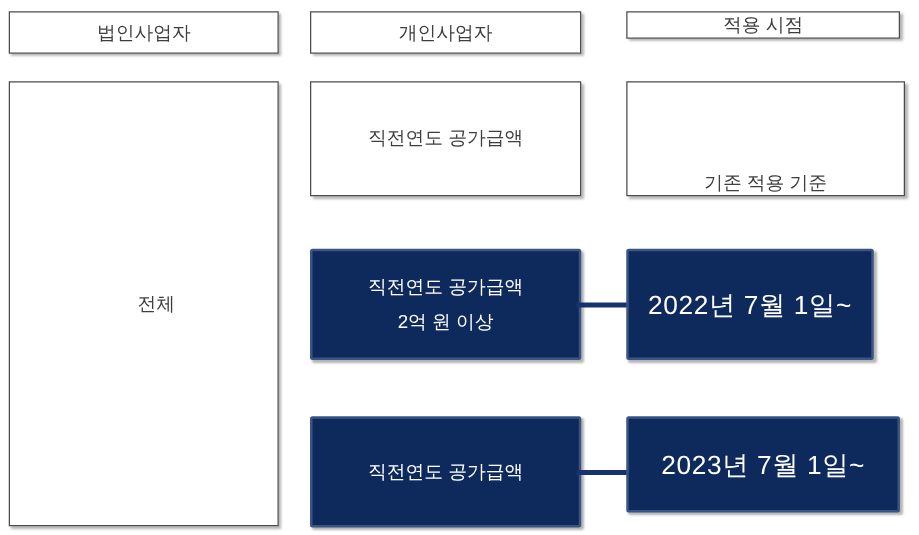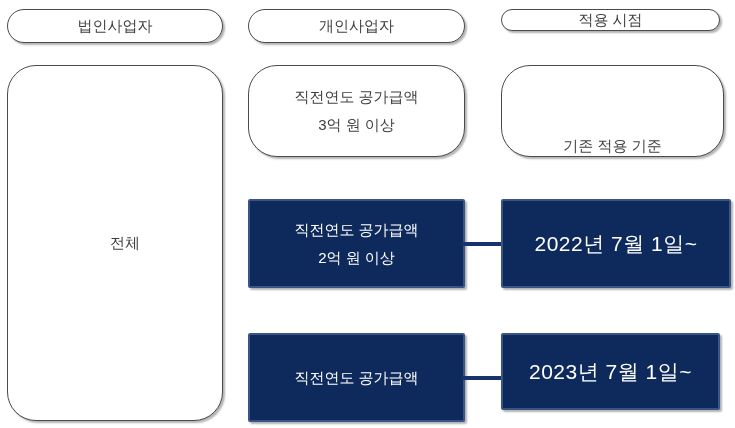--- a/index.html
+++ b/index.html
@@ -3,21 +3,21 @@
 <meta charset="utf-8">
 <style>
   :root {
     --navy: #0e2a5c;
     --navy-border: #3a5584;
     --box-border: #4b4b4b;
     --text-dark: #3e3e3e;
     --text-light: #ffffff;
     --connector: #16336e;
   }
-  * { margin: 0; padding: 0; box-sizing: border-box; border-radius: 29px; }
+  * { margin: 0; padding: 0; box-sizing: border-box; }
   html, body { background: #ffffff; }
   body {
     font-family: "Liberation Sans", "DejaVu Sans", sans-serif;
   }
   .canvas {
     position: relative;
     width: 735px;
     height: 428px;
     background: #ffffff;
     overflow: hidden;
@@ -53,21 +53,21 @@
     background: var(--connector);
   }
   
   .hdr-1  { left: 7px;   top: 9px;   width: 216px; height: 34px; }
   .hdr-2  { left: 248px; top: 9px;   width: 217px; height: 34px; }
   .hdr-3  { left: 501px; top: 9px;   width: 219px; height: 22px; }
   .all-box{ left: 7px;   top: 65px;  width: 216px; height: 356px; padding-left: 20px; }
   .t3-box { left: 248px; top: 65px;  width: 217px; height: 92px; }
   .ex-box { left: 501px; top: 65px;  width: 223px; height: 92px; justify-content: flex-end; }
   .t2-box { left: 248px; top: 199px; width: 217px; height: 89px; }
-  .d22-box{ left: 501px; top: 199px; width: 230px; height: 89px; }
+  .d22-box{ left: 501px; top: 199px; width: 198px; height: 89px; }
   .t1-box { left: 248px; top: 333px; width: 217px; height: 89px; }
   .d23-box{ left: 501px; top: 333px; width: 219px; height: 77px; }
   .conn-1 { left: 461px; top: 242px; width: 44px; }
   .conn-2 { left: 461px; top: 376px; width: 44px; }
 </style>
 </head>
 <body>
 
 <div class="canvas">
 
@@ -80,21 +80,20 @@
   <div class="box white-box hdr-3">
     <span>적용 시점</span>
   </div>
 
   <div class="box white-box all-box">
     <span>전체</span>
   </div>
 
   <div class="box white-box two-line t3-box">
     <span>직전연도 공가급액</span>
-    <span>3억 원 이상</span>
   </div>
   <div class="box white-box ex-box">
     <span>기존 적용 기준</span>
   </div>
 
   <div class="box navy-box two-line t2-box">
     <span>직전연도 공가급액</span>
     <span>2억 원 이상</span>
   </div>
   <div class="connector conn-1"></div>

